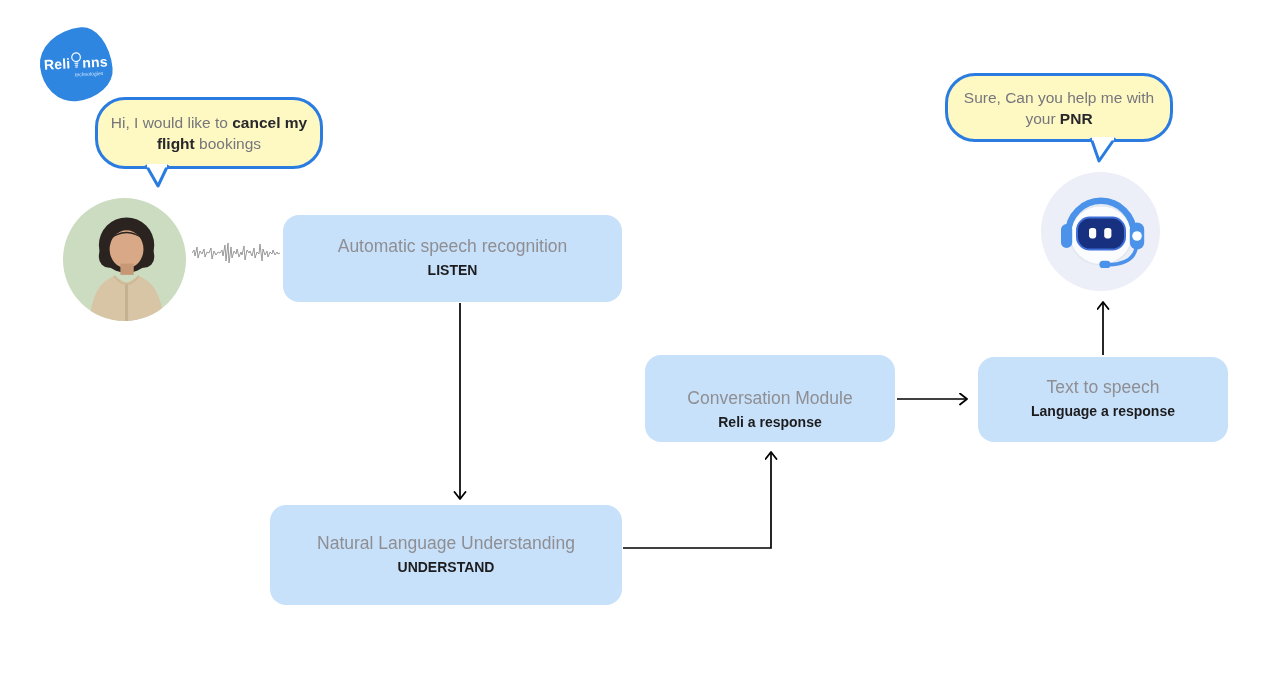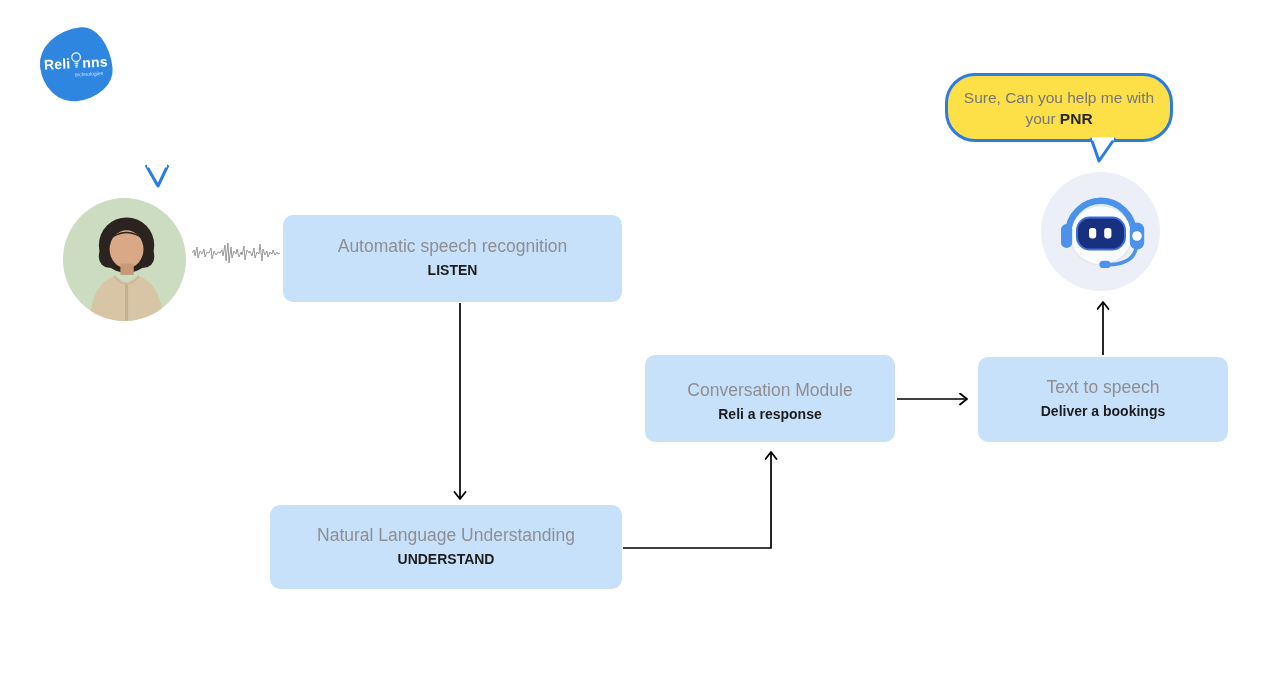--- a/index.html
+++ b/index.html
@@ -13,45 +13,45 @@
     background:#2f86e0;
     border-radius:62% 38% 55% 45% / 48% 60% 40% 52%;
     transform:rotate(-6deg);
     display:flex;flex-direction:column;align-items:center;justify-content:center;
   }
   .logo-line{display:flex;align-items:center;color:#fff;font-weight:700;font-size:14px;letter-spacing:.2px;transform:rotate(3deg);}
   .logo-bulb{width:11px;height:18px;margin:0 0.5px 4px;}
   .logo-sub{font-size:5px;color:#cfe6fb;align-self:flex-end;margin-right:10px;margin-top:-2px;transform:rotate(3deg);}
   
   .bubble{
-    position:absolute;background:#fde047;border:3px solid #2a7ce0;border-radius:30px;
+    position:absolute;background:#fef9c3;border:3px solid #2a7ce0;border-radius:30px;
     display:flex;align-items:center;justify-content:center;text-align:center;
     color:#76767c;font-size:15.5px;line-height:21px;padding:2px 10px;box-sizing:border-box;
   }
   .bubble .b{font-weight:700;color:#28282c;}
   .bubble-user{left:95px;top:97px;width:228px;height:72px;}
   .bubble-bot{left:945px;top:73px;width:228px;height:69px;}
   .tail{position:absolute;z-index:3;}
   .tail-user{left:142px;top:164px;width:36px;height:26px;}
   .tail-bot{left:1085px;top:137px;width:36px;height:28px;}
   
   .avatar{position:absolute;left:63px;top:198px;width:123px;height:123px;border-radius:50%;overflow:hidden;}
   .waveform{position:absolute;left:192px;top:239px;width:88px;height:28px;}
   .robot-wrap{position:absolute;left:1041px;top:172px;width:119px;height:119px;border-radius:50%;
     background:#edeff8;display:flex;align-items:center;justify-content:center;}
   
   .node{
-    position:absolute;background:#c8e1fa;border-radius:10px;
+    position:absolute;background:#c8e1fa;border-radius:16px;
     display:flex;flex-direction:column;align-items:center;justify-content:center;
-    text-align:center;box-sizing:border-box;padding:16px 12px;
+    text-align:center;box-sizing:border-box;padding:8px 12px;
   }
   .node-title{color:#8e8e93;font-size:17.5px;line-height:23px;}
   .node-sub{color:#1c1c1e;font-size:14px;font-weight:700;line-height:24px;}
   .node-asr{left:283px;top:215px;width:339px;height:87px;}
-  .node-nlu{left:270px;top:505px;width:352px;height:84px;}
+  .node-nlu{left:270px;top:505px;width:352px;height:100px;}
   .node-cm{left:645px;top:355px;width:250px;height:87px;justify-content:flex-end;}
   .node-tts{left:978px;top:357px;width:250px;height:85px;text-align:center;}
   
   .arrows{position:absolute;left:0;top:0;width:1288px;height:686px;pointer-events:none;}
 </style>
 </head>
 <body>
 
 <div class="canvas">
 
@@ -62,20 +62,23 @@
         <circle cx="5.5" cy="5.2" r="4.3" fill="none" stroke="#ffffff" stroke-width="1.2"></circle>
         <line x1="3.6" y1="11.2" x2="7.4" y2="11.2" stroke="#ffffff" stroke-width="1.1"></line>
         <line x1="3.9" y1="13.2" x2="7.1" y2="13.2" stroke="#ffffff" stroke-width="1.1"></line>
         <line x1="4.3" y1="15.1" x2="6.7" y2="15.1" stroke="#ffffff" stroke-width="1.1"></line>
       </svg>
       <span>nns</span>
     </div>
     <div class="logo-sub">technologies</div>
   </div>
 
+  <div class="bubble bubble-user">
+    <div><span>Hi, I would like to </span><span class="b">cancel my flight</span><span> bookings</span></div>
+  </div>
   <svg class="tail tail-user" viewBox="0 0 36 26">
     <path d="M4 1 L16 22 L26 1" fill="#ffffff" stroke="#2a7ce0" stroke-width="3" stroke-linejoin="round"></path>
     <rect x="5" y="0" width="20" height="3.4" fill="#ffffff"></rect>
   </svg>
 
   <div class="avatar">
     <svg viewBox="0 0 120 120" width="123" height="123">
       <rect width="120" height="120" fill="#ccdcc0"></rect>
       <ellipse cx="62" cy="46" rx="27" ry="27" fill="#2b2320"></ellipse>
       <rect x="35" y="46" width="54" height="22" rx="10" fill="#2b2320"></rect>
@@ -99,21 +102,21 @@
   <div class="node node-nlu">
     <div class="node-title">Natural Language Understanding</div>
     <div class="node-sub">UNDERSTAND</div>
   </div>
   <div class="node node-cm">
     <div class="node-title">Conversation Module</div>
     <div class="node-sub">Reli a response</div>
   </div>
   <div class="node node-tts">
     <div class="node-title">Text to speech</div>
-    <div class="node-sub">Deliver a bookings</div>
+    <div class="node-sub">Language a response</div>
   </div>
 
   <svg class="arrows" viewBox="0 0 1288 686">
     <defs>
       <marker id="head" markerUnits="userSpaceOnUse" markerWidth="14" markerHeight="16" refX="8" refY="6.5" orient="auto">
         <path d="M1,1 L8,6.5 L1,12" fill="none" stroke="#000" stroke-width="1.8" stroke-linecap="round" stroke-linejoin="round"></path>
       </marker>
     </defs>
     <path d="M460,303 L460,499" fill="none" stroke="#000" stroke-width="1.7" marker-end="url(#head)"></path>
     <path d="M623,548 L771,548 L771,452" fill="none" stroke="#000" stroke-width="1.7" marker-end="url(#head)"></path>

